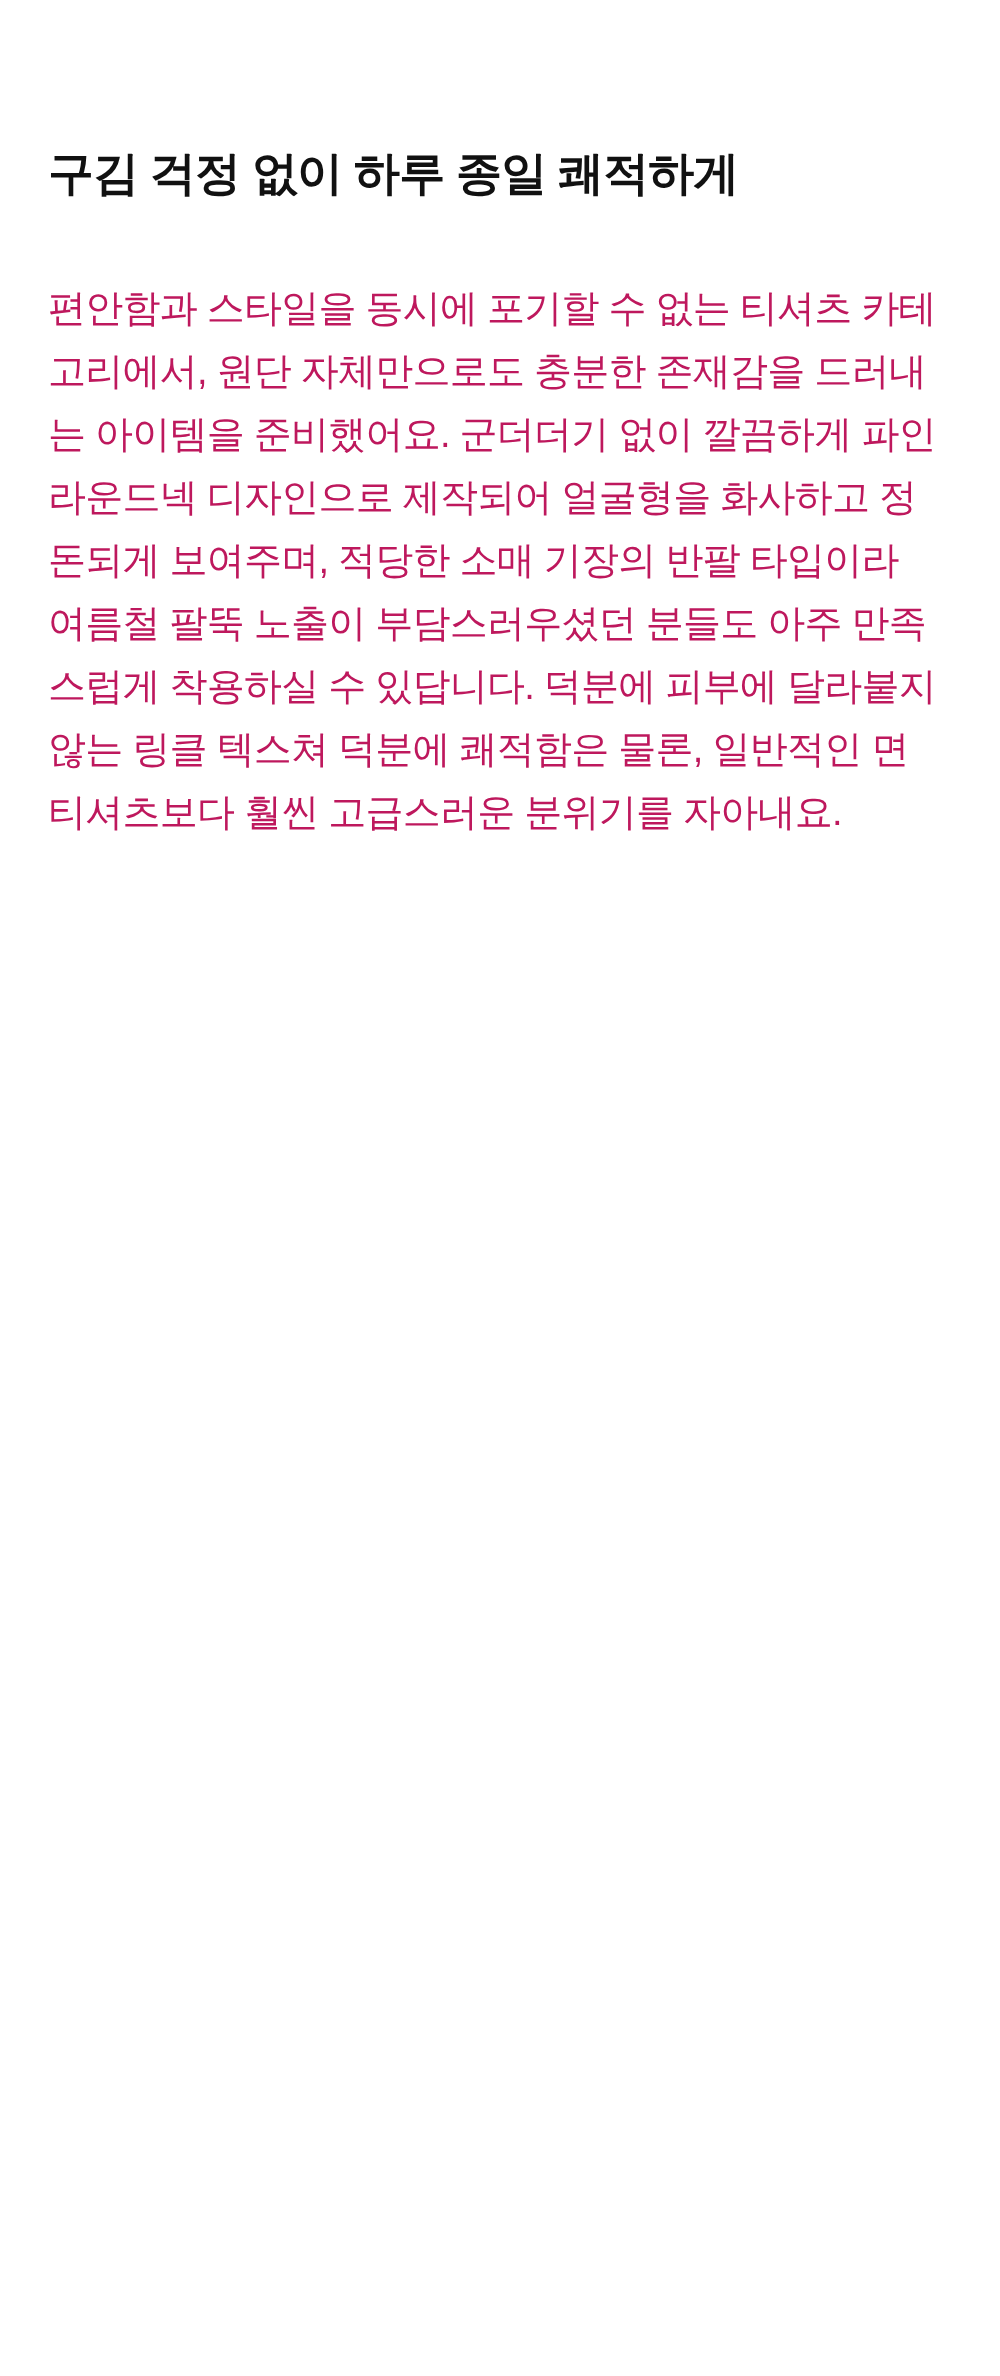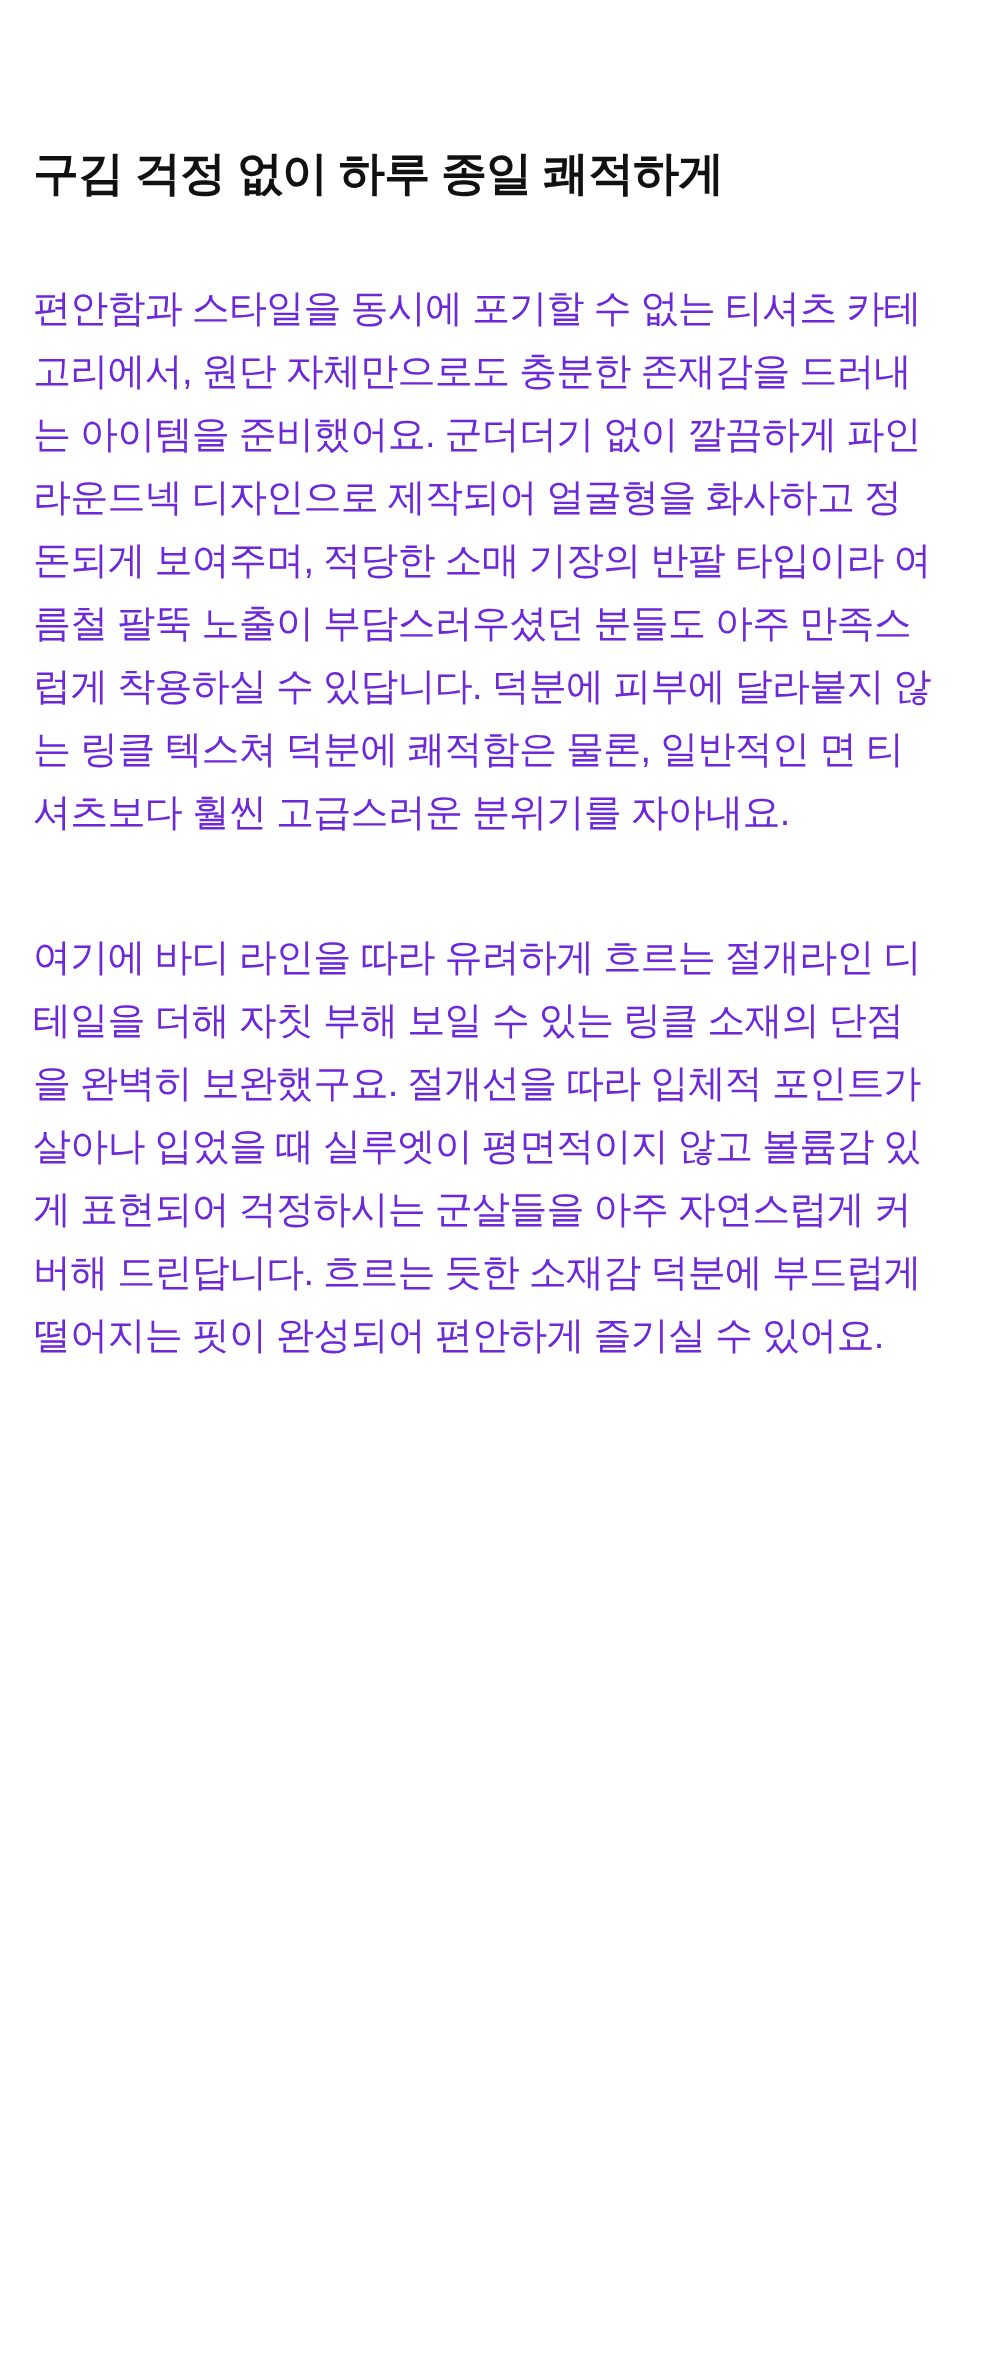--- a/index.html
+++ b/index.html
@@ -8,21 +8,21 @@
     background: #ffffff;
   }
   body {
     width: 1000px;
     min-height: 2376px;
     font-family: "Liberation Sans", sans-serif;
   }
   .content {
     box-sizing: border-box;
     width: 986px;
-    padding: 137px 48px 0 33px;
+    padding: 137px 48px 0 48px;
   }
   .page-title {
     margin: 0 0 66px 0;
     font-family: "Liberation Sans", sans-serif;
     font-weight: 700;
     font-size: 46px;
     line-height: 1.6;
     letter-spacing: -0.02em;
     color: #111111;
   }
@@ -30,31 +30,30 @@
     display: block;
   }
   .para {
     margin: 0 0 82px 0;
     max-width: 905px;
     font-family: "Liberation Sans", sans-serif;
     font-weight: 400;
     font-size: 38px;
     line-height: 63px;
     letter-spacing: -0.02em;
-    color: #6d28d9;
+    color: #be185d;
     word-break: break-all;
     overflow-wrap: break-word;
     text-align: left;
   }
 </style>
 </head>
 <body>
 
 <main class="content">
   <h1 class="page-title">
     <span class="title-line">구김 걱정 없이 하루 종일 쾌적하게</span>
   </h1>
 
   <p class="para">편안함과 스타일을 동시에 포기할 수 없는 티셔츠 카테고리에서, 원단 자체만으로도 충분한 존재감을 드러내는 아이템을 준비했어요. 군더더기 없이 깔끔하게 파인 라운드넥 디자인으로 제작되어 얼굴형을 화사하고 정돈되게 보여주며, 적당한 소매 기장의 반팔 타입이라 여름철 팔뚝 노출이 부담스러우셨던 분들도 아주 만족스럽게 착용하실 수 있답니다. 덕분에 피부에 달라붙지 않는 링클 텍스쳐 덕분에 쾌적함은 물론, 일반적인 면 티셔츠보다 훨씬 고급스러운 분위기를 자아내요.</p>
 
-  <p class="para">여기에 바디 라인을 따라 유려하게 흐르는 절개라인 디테일을 더해 자칫 부해 보일 수 있는 링클 소재의 단점을 완벽히 보완했구요. 절개선을 따라 입체적 포인트가 살아나 입었을 때 실루엣이 평면적이지 않고 볼륨감 있게 표현되어 걱정하시는 군살들을 아주 자연스럽게 커버해 드린답니다. 흐르는 듯한 소재감 덕분에 부드럽게 떨어지는 핏이 완성되어 편안하게 즐기실 수 있어요.</p>
 
 </main>
 
 </body></html>

